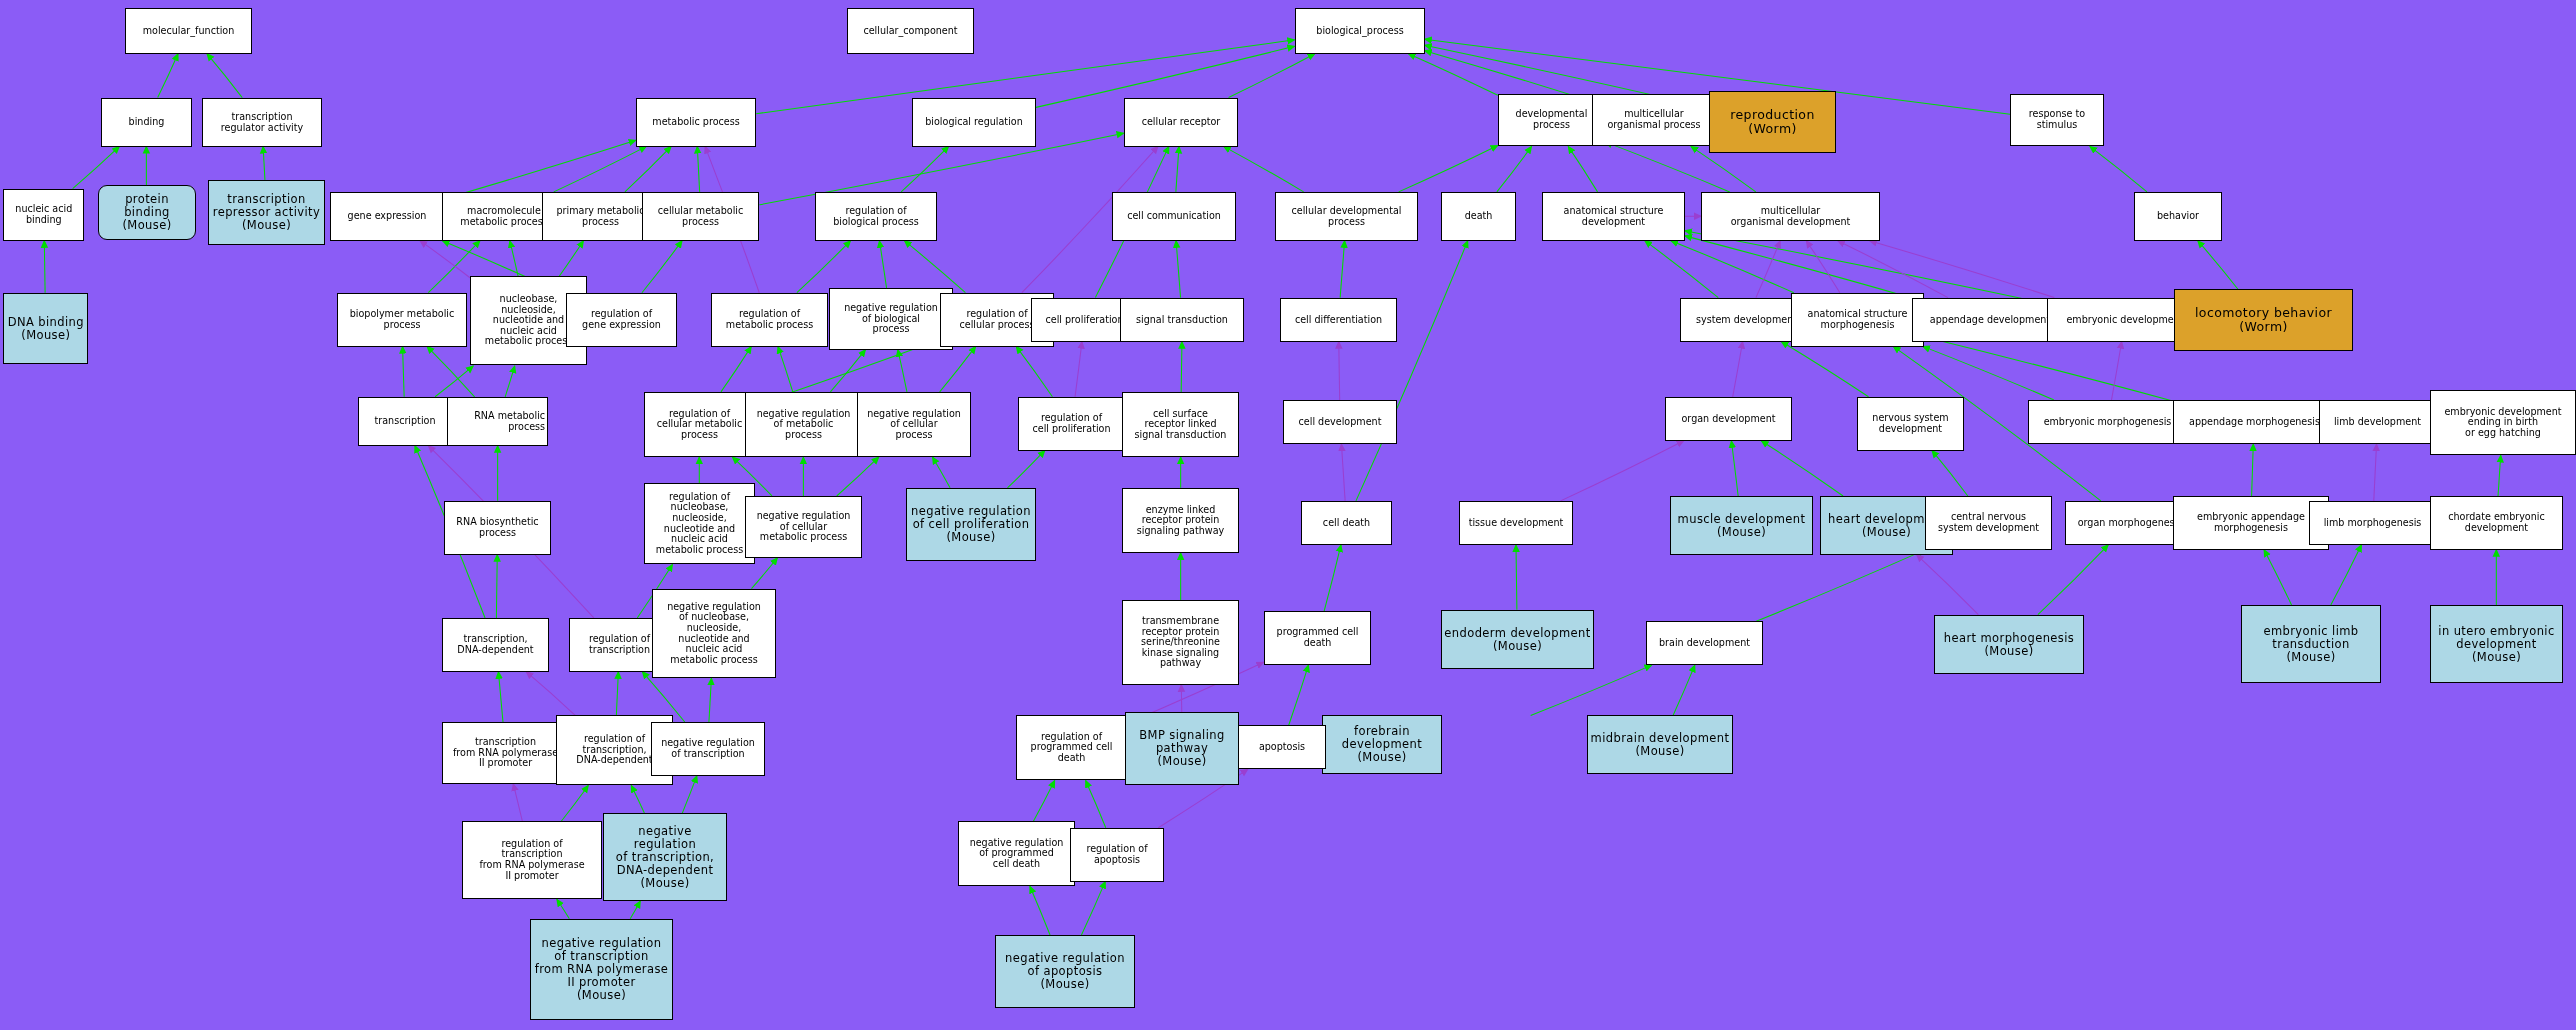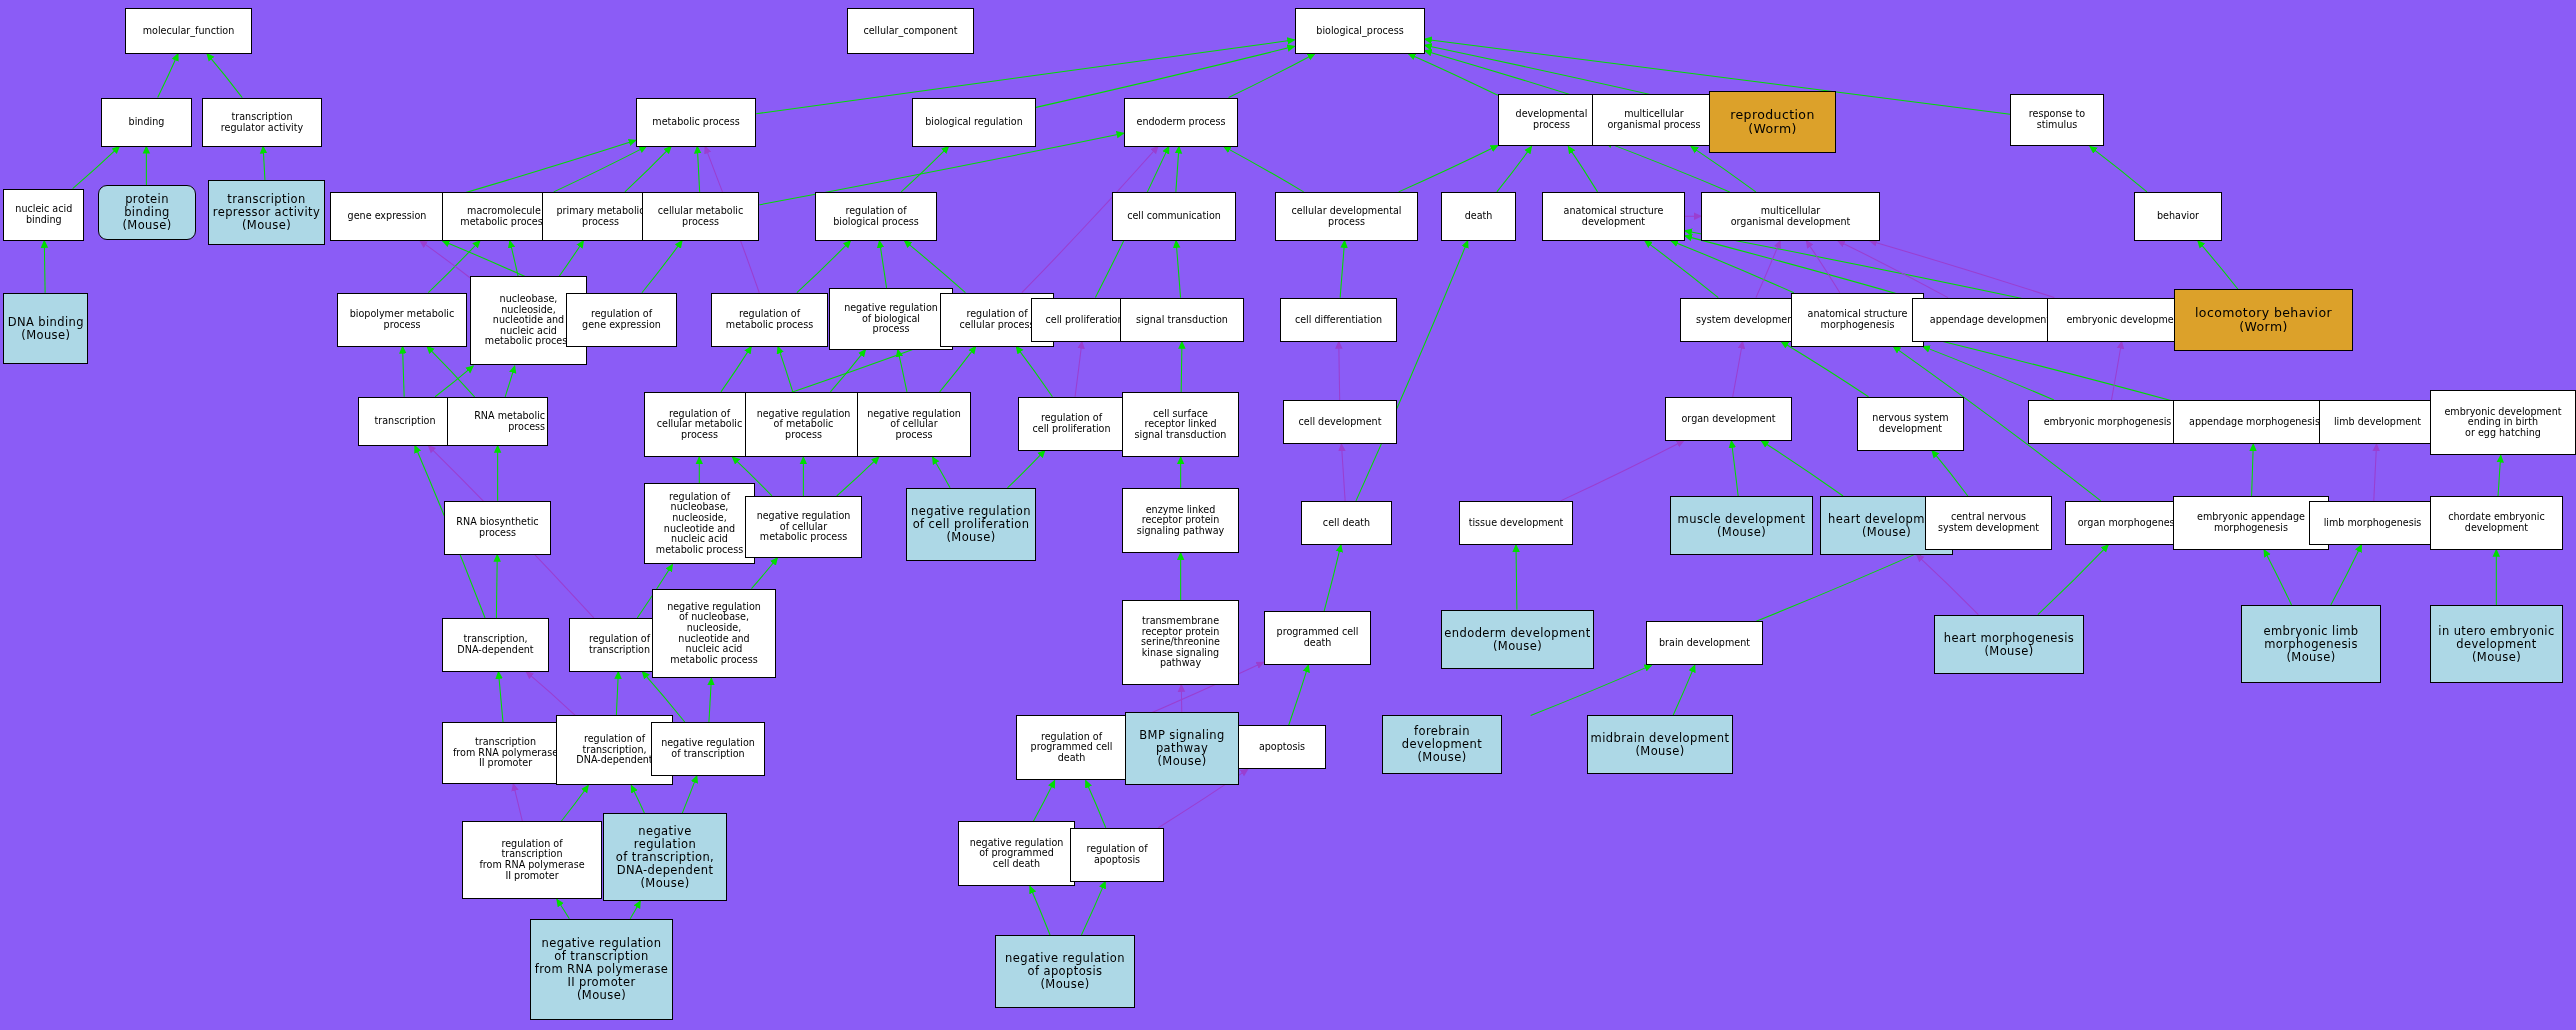--- a/index.html
+++ b/index.html
@@ -186,21 +186,21 @@
       <div class="node" style="left: 1295px; top: 8.1px; width: 130px; height: 46px;">
         <span>biological_process</span>
       </div>
       <div class="node" style="left: 636px; top: 98px; width: 120px; height: 49px;">
         <span>metabolic process</span>
       </div>
       <div class="node" style="left: 912px; top: 98px; width: 124px; height: 49px;">
         <span>biological regulation</span>
       </div>
       <div class="node" style="left: 1124px; top: 98px; width: 114px; height: 49px;">
-        <span>endoderm process</span>
+        <span>cellular receptor</span>
       </div>
       <div class="node" style="left: 1498px; top: 94px; width: 107px; height: 52px;">
         <span>developmental
 process</span>
       </div>
       <div class="node" style="left: 1592px; top: 94px; width: 124px; height: 52px;">
         <span>multicellular
 organismal process</span>
       </div>
       <div class="node worm" style="left: 1709px; top: 91px; width: 127px; height: 62px;">
@@ -436,21 +436,21 @@
       </div>
       <div class="node" style="left: 1646px; top: 621px; width: 117px; height: 44px;">
         <span>brain development</span>
       </div>
       <div class="node mouse" style="left: 1934px; top: 615px; width: 150px; height: 59px;">
         <span>heart morphogenesis
 (Mouse)</span>
       </div>
       <div class="node mouse" style="left: 2241px; top: 605px; width: 140px; height: 78px;">
         <span>embryonic limb
-morphogenesis
+transduction
 (Mouse)</span>
       </div>
       <div class="node mouse" style="left: 2430px; top: 605px; width: 133px; height: 78px;">
         <span>in utero embryonic
 development
 (Mouse)</span>
       </div>
       <div class="node" style="left: 442px; top: 618px; width: 107px; height: 54px;">
         <span>transcription,
 DNA-dependent</span>
@@ -460,21 +460,21 @@
 transcription</span>
       </div>
       <div class="node" style="left: 652px; top: 589px; width: 124px; height: 89px;">
         <span>negative regulation
 of nucleobase,
 nucleoside,
 nucleotide and
 nucleic acid
 metabolic process</span>
       </div>
-      <div class="node mouse" style="left: 1382px; top: 715px; width: 120px; height: 59px;">
+      <div class="node mouse" style="left: 1322px; top: 715px; width: 120px; height: 59px;">
         <span>forebrain development
 (Mouse)</span>
       </div>
       <div class="node mouse" style="left: 1587px; top: 715px; width: 146px; height: 59px;">
         <span>midbrain development
 (Mouse)</span>
       </div>
       <div class="node" style="left: 442px; top: 722px; width: 127px; height: 62px;">
         <span>transcription
 from RNA polymerase

